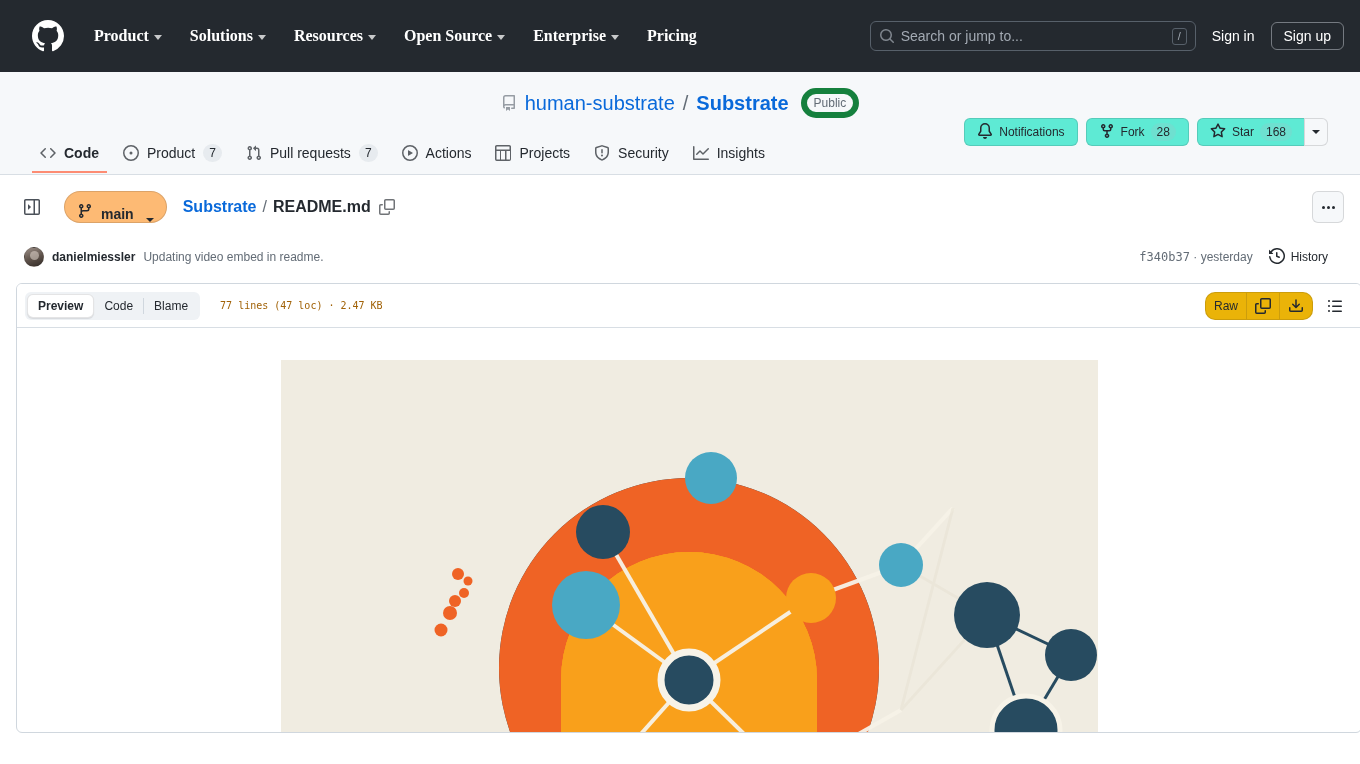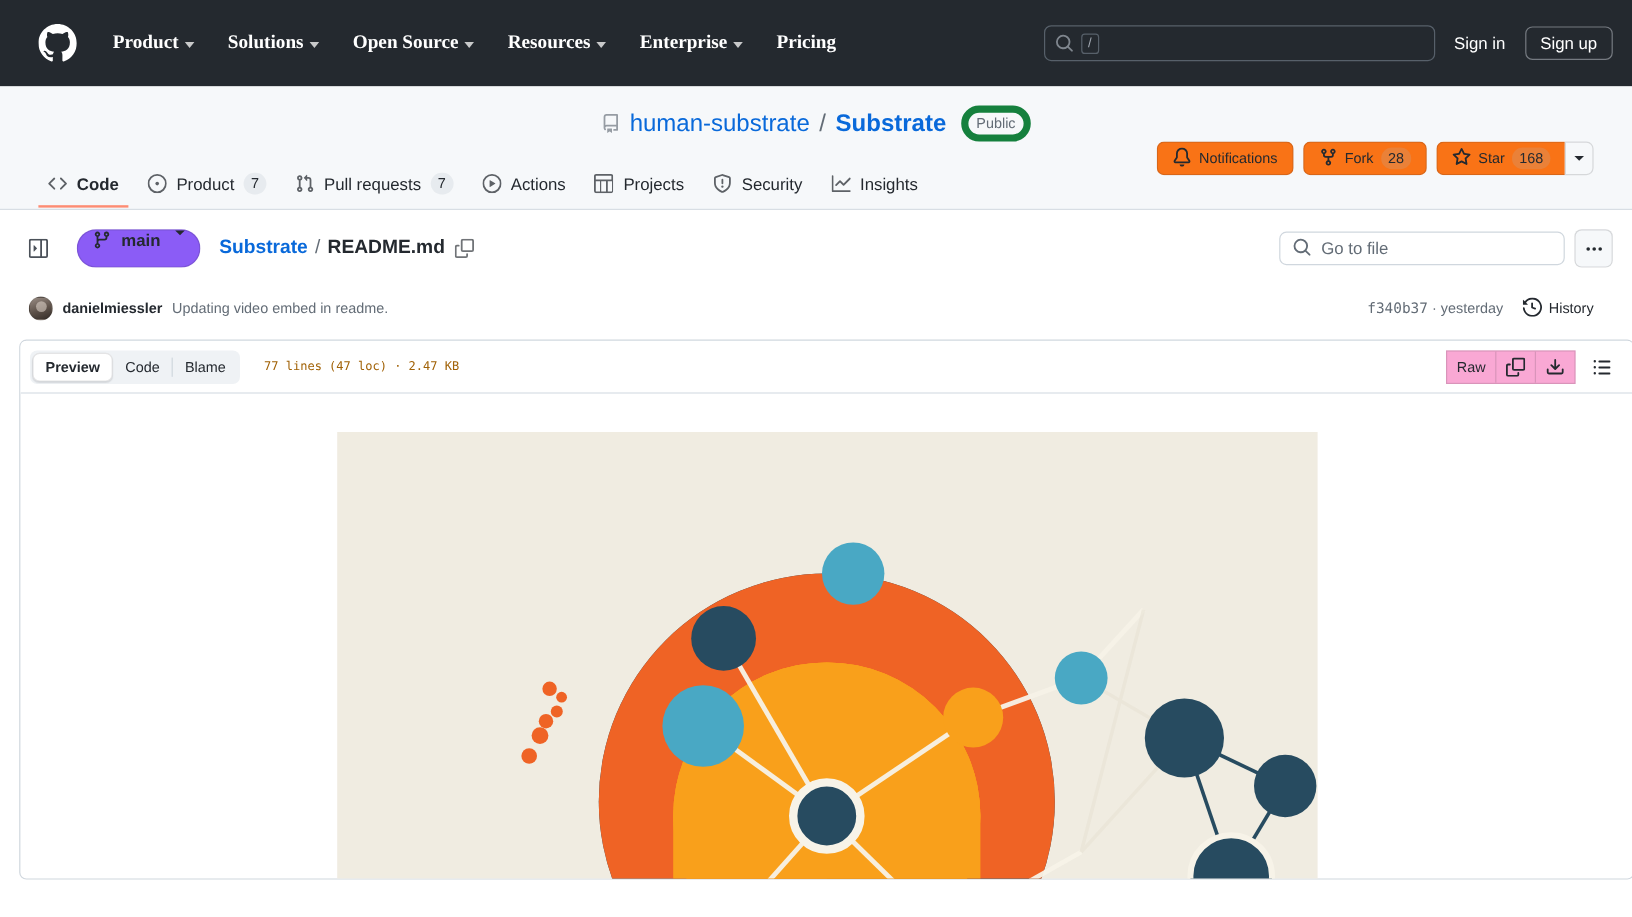--- a/index.html
+++ b/index.html
@@ -76,21 +76,21 @@
   .badge-public {
     font-size: 12px; color: #636c76; line-height: 18px;
     border: 6px solid #15803d; border-radius: 2em; padding: 0 7px;
     margin-left: 4px; font-weight: 500;
   }
 
   .repo-actions { margin-left: auto; display: flex; align-items: center; gap: 8px; }
   .btn {
     display: flex; align-items: center; gap: 6px;
     height: 28px; padding: 0 12px;
-    background: #f97316; border: 1px solid rgba(31,35,40,0.15);
+    background: #5eead4; border: 1px solid rgba(31,35,40,0.15);
     border-radius: 6px; font-size: 12px; font-weight: 500; color: #24292f;
     cursor: pointer; white-space: nowrap;
   }
   .btn .count {
     background: rgba(175,184,193,0.2); border-radius: 2em;
     padding: 0 6px; font-size: 12px; line-height: 18px; font-weight: 500;
   }
   .btn-split { display: flex; align-items: stretch; }
   .btn-split .btn { border-top-right-radius: 0; border-bottom-right-radius: 0; border-right: none; }
   .btn-caret {
@@ -122,23 +122,23 @@
   
   .file-nav {
     display: flex; align-items: center;
     padding: 16px 16px 16px 16px; gap: 16px;
   }
   .side-toggle {
     width: 32px; height: 32px; display: flex; align-items: center; justify-content: center;
     border-radius: 6px; cursor: pointer; flex: 0 0 auto;
   }
   .branch-btn {
-    display: flex; align-items: flex-start; gap: 8px;
+    display: flex; align-items: flex-end; gap: 8px;
     height: 32px; padding: 0 12px;
-    background: #8b5cf6; border: 1px solid rgba(31,35,40,0.15);
+    background: #fdba74; border: 1px solid rgba(31,35,40,0.15);
     border-radius: 16px; font-size: 14px; font-weight: 600; color: #24292f; cursor: pointer;
   }
   .branch-btn .caret {
     width: 0; height: 0;
     border-left: 4px solid transparent; border-right: 4px solid transparent;
     border-top: 4px solid #24292f; margin-left: 4px;
   }
   .breadcrumb { display: flex; align-items: center; gap: 6px; font-size: 16px; }
   .bc-link { color: #0969da; font-weight: 600; cursor: pointer; }
   .bc-sep { color: #636c76; font-weight: 300; }
@@ -208,21 +208,21 @@
   }
   .seg.active { background: #ffffff; font-weight: 600; box-shadow: 0 1px 1px rgba(31,35,40,0.12); border: 1px solid rgba(31,35,40,0.12); }
   .seg-div { width: 1px; height: 16px; background: #d0d7de; }
   .file-meta {
     font-family: "DejaVu Sans Mono", monospace;
     font-size: 10px; color: #a16207; margin-left: 12px; white-space: nowrap;
   }
   .toolbar-right { margin-left: auto; display: flex; align-items: center; gap: 8px; padding-right: 4px; }
   .raw-group {
     display: flex; align-items: stretch; height: 28px;
-    border: 1px solid rgba(31,35,40,0.15); border-radius: 0; overflow: hidden; background: #f9a8d4;
+    border: 1px solid rgba(31,35,40,0.15); border-radius: 10px; overflow: hidden; background: #eab308;
   }
   .raw-group .rg {
     display: flex; align-items: center; justify-content: center;
     padding: 0 8px; font-size: 12px; color: #24292f; cursor: pointer;
   }
   .raw-group .rg + .rg { border-left: 1px solid rgba(31,35,40,0.15); }
   .icon-btn {
     width: 28px; height: 28px; display: flex; align-items: center; justify-content: center;
     border-radius: 6px; cursor: pointer;
   }
@@ -256,43 +256,44 @@
   <nav class="gh-nav">
     <div class="gh-nav-item">
       <span>Product</span>
       <span class="caret-down"></span>
     </div>
     <div class="gh-nav-item">
       <span>Solutions</span>
       <span class="caret-down"></span>
     </div>
     <div class="gh-nav-item">
+      <span>Resources</span>
+      <span class="caret-down"></span>
+    </div>
+    <div class="gh-nav-item">
       <span>Open Source</span>
-      <span class="caret-down"></span>
-    </div>
-    <div class="gh-nav-item">
-      <span>Resources</span>
       <span class="caret-down"></span>
     </div>
     <div class="gh-nav-item">
       <span>Enterprise</span>
       <span class="caret-down"></span>
     </div>
     <div class="gh-nav-item">
       <span>Pricing</span>
     </div>
   </nav>
 
   <div class="gh-right">
     <div class="gh-search">
       <span class="s-icon">
         <svg width="16" height="16" viewBox="0 0 16 16" fill="#a3aab3">
             <path d="M10.68 11.74a6 6 0 0 1-7.922-8.982 6 6 0 0 1 8.982 7.922l3.04 3.04a.749.749 0 0 1-.326 1.275.749.749 0 0 1-.734-.215ZM11.5 7a4.499 4.499 0 1 0-8.997 0A4.499 4.499 0 0 0 11.5 7Z"></path>
           </svg>
       </span>
+      <span class="s-ph">Search or jump to...</span>
       <span class="slash-key">/</span>
     </div>
     <div class="signin">Sign in</div>
     <div class="signup">Sign up</div>
   </div>
 </div>
 
 <div class="repo-head">
 
   <div class="repo-title-row">
@@ -438,28 +439,20 @@
     <span class="bc-current">README.md</span>
     <span class="copy-path">
       <svg width="16" height="16" viewBox="0 0 16 16" fill="#24292f">
           <path d="M0 6.75C0 5.784.784 5 1.75 5h1.5a.75.75 0 0 1 0 1.5h-1.5a.25.25 0 0 0-.25.25v7.5c0 .138.112.25.25.25h7.5a.25.25 0 0 0 .25-.25v-1.5a.75.75 0 0 1 1.5 0v1.5A1.75 1.75 0 0 1 9.25 16h-7.5A1.75 1.75 0 0 1 0 14.25Z"></path>
           <path d="M5 1.75C5 .784 5.784 0 6.75 0h7.5C15.216 0 16 .784 16 1.75v7.5A1.75 1.75 0 0 1 14.25 11h-7.5A1.75 1.75 0 0 1 5 9.25Zm1.75-.25a.25.25 0 0 0-.25.25v7.5c0 .138.112.25.25.25h7.5a.25.25 0 0 0 .25-.25v-7.5a.25.25 0 0 0-.25-.25Z"></path>
         </svg>
     </span>
   </div>
 
   <div class="file-nav-right">
-    <div class="gotofile">
-      <span>
-        <svg width="16" height="16" viewBox="0 0 16 16" fill="#636c76">
-            <path d="M10.68 11.74a6 6 0 0 1-7.922-8.982 6 6 0 0 1 8.982 7.922l3.04 3.04a.749.749 0 0 1-.326 1.275.749.749 0 0 1-.734-.215ZM11.5 7a4.499 4.499 0 1 0-8.997 0A4.499 4.499 0 0 0 11.5 7Z"></path>
-          </svg>
-      </span>
-      <span>Go to file</span>
-    </div>
     <div class="kebab">
       <i></i>
       <i></i>
       <i></i>
     </div>
   </div>
 </div>
 
 <div class="commit-row">
   <div class="avatar"></div>

